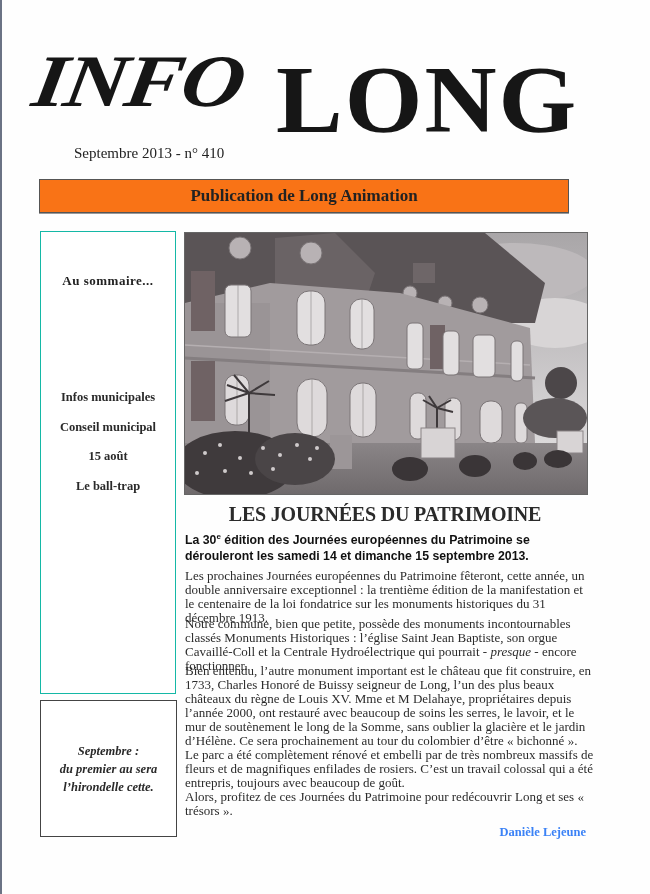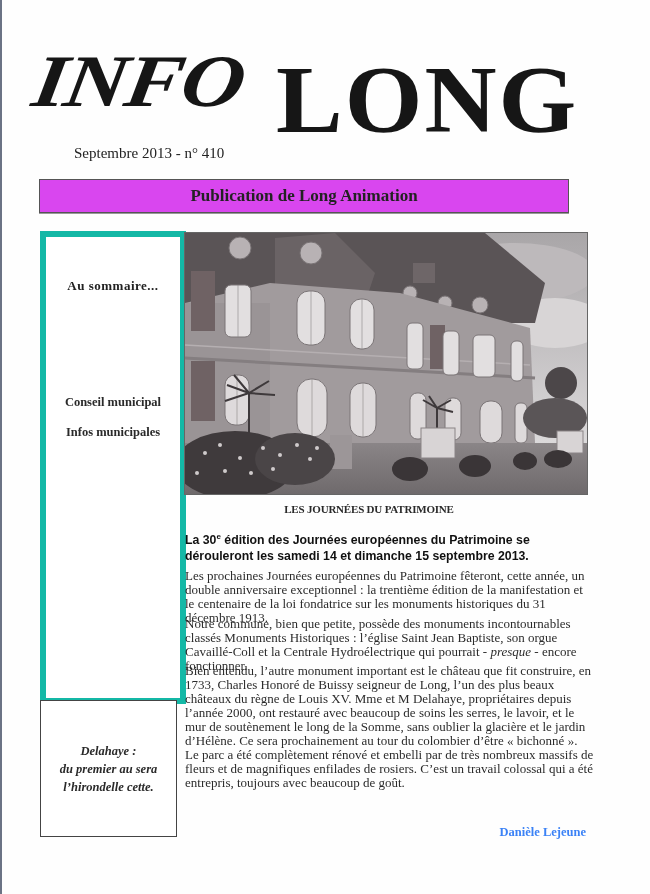--- a/index.html
+++ b/index.html
@@ -31,29 +31,29 @@
     transform: scaleX(1.04) scaleY(1.0);
     transform-origin: left top;
     line-height: 1;
   }
   .issue-line {
     position: absolute; left: 74px; top: 145px;
     font-weight: normal; font-size: 15px; color: #222;
   }
   .pub-banner {
     position: absolute; left: 39px; top: 179px; width: 528px; height: 32px;
-    background: #d946ef; border: 1px solid #555;
+    background: #f97316; border: 1px solid #555;
     box-shadow: 0 1px 0 #999;
     display: flex; align-items: center; justify-content: center;
   }
   .pub-banner span { font-weight: bold; font-size: 17px; color: #222; }
 
   .sommaire-box {
     position: absolute; left: 40px; top: 231px; width: 134px; height: 461px;
-    border: 6px solid #14b8a6; background: #fff;
+    border: 1px solid #14b8a6; background: #fff;
   }
   .sommaire-title {
     position: absolute; left: 0; right: 0; top: 41px; text-align: center;
     font-family: "Liberation Serif", serif;
     font-weight: bold; font-size: 13px; letter-spacing: 0.5px; color: #222;
   }
   .sommaire-list { position: absolute; left: 0; right: 0; top: 157px; }
   .sommaire-item {
     text-align: center; font-weight: bold; font-size: 12.5px; color: #2a2a2a;
     height: 29.5px; line-height: 16px;
@@ -68,22 +68,22 @@
     font-size: 12.5px; line-height: 18px; color: #2a2a2a;
   }
 
   .photo {
     position: absolute; left: 184px; top: 232px; width: 402px; height: 261px;
     border: 1px solid #666; overflow: hidden; background: #8f8a8c;
   }
   .photo svg { display: block; }
 
   .article-title {
-    position: absolute; left: 168px; top: 503px; width: 402px; text-align: center;
-    font-weight: bold; font-size: 11px; color: #2a2a2a; letter-spacing: -0.2px;
+    position: absolute; left: 184px; top: 503px; width: 402px; text-align: center;
+    font-weight: bold; font-size: 20px; color: #2a2a2a; letter-spacing: -0.2px;
   }
   .article-lead {
     position: absolute; left: 185px; top: 529px; width: 410px;
     font-family: Liberation Sans, sans-serif; font-weight: bold;
     font-size: 12.3px; line-height: 16px; color: #111;
   }
   .article-lead sup { font-size: 8px; }
   .article-body {
     position: absolute; left: 185px; width: 410px;
     font-family: "Liberation Serif", serif;
@@ -112,28 +112,30 @@
 
 <div class="issue-line">Septembre 2013 - n° 410</div>
 
 <div class="pub-banner">
   <span>Publication de Long Animation</span>
 </div>
 
 <div class="sommaire-box">
   <div class="sommaire-title">Au sommaire...</div>
   <div class="sommaire-list">
+    <div class="sommaire-item">Infos municipales</div>
     <div class="sommaire-item">Conseil municipal</div>
-    <div class="sommaire-item">Infos municipales</div>
+    <div class="sommaire-item">15 août</div>
+    <div class="sommaire-item">Le ball-trap</div>
   </div>
 </div>
 
 <div class="quote-box">
   <div class="quote-text">
-    <div>Delahaye :</div>
+    <div>Septembre :</div>
     <div>du premier au sera</div>
     <div>l’hirondelle cette.</div>
   </div>
 </div>
 
 <div class="photo" title="Château de Long, façade avec jardins et massifs de rosiers (photo noir et blanc)">
   <svg width="402" height="261" viewBox="0 0 402 261" xmlns="http://www.w3.org/2000/svg">
     <defs>
       <linearGradient id="sky" x1="0" y1="0" x2="0" y2="1">
         <stop offset="0" stop-color="#a9a6a8"></stop>
@@ -242,15 +244,16 @@
 
 <div class="article-lead"><span>La 30</span><sup>e</sup><span> édition des Journées européennes du Patrimoine se dérouleront les samedi 14 et dimanche 15 septembre 2013.</span></div>
 
 <div class="article-body p1">Les prochaines Journées européennes du Patrimoine fêteront, cette année, un double anniversaire exceptionnel : la trentième édition de la manifestation et le centenaire de la loi fondatrice sur les monuments historiques du 31 décembre 1913.</div>
 
 <div class="article-body p2"><span>Notre commune, bien que petite, possède des monuments incontournables classés Monuments Historiques : l’église Saint Jean Baptiste, son orgue Cavaillé-Coll et la Centrale Hydroélectrique qui pourrait - </span><em>presque</em><span> - encore fonctionner.</span></div>
 
 <div class="article-body p3">
   <div>Bien entendu, l’autre monument important est le château que fit construire, en 1733, Charles Honoré de Buissy seigneur de Long, l’un des plus beaux châteaux du règne de Louis XV. Mme et M Delahaye, propriétaires depuis l’année 2000, ont restauré avec beaucoup de soins les serres, le lavoir, et le mur de soutènement le long de la Somme, sans oublier la glacière et le jardin d’Hélène. Ce sera prochainement au tour du colombier d’être « bichonné ».</div>
   <div>Le parc a été complètement  rénové et embelli par de très nombreux massifs de fleurs et de magnifiques enfilades de rosiers. C’est un travail colossal qui a été entrepris, toujours avec beaucoup de goût.</div>
+  <div>Alors, profitez de ces Journées du Patrimoine pour  redécouvrir Long et ses « trésors ».</div>
 </div>
 
 <div class="signature">Danièle Lejeune</div>
 
 </body></html>

